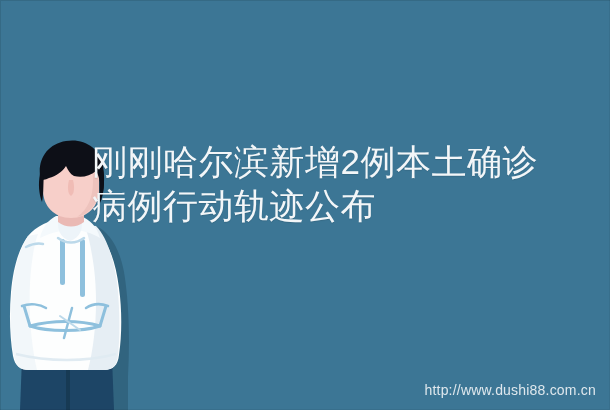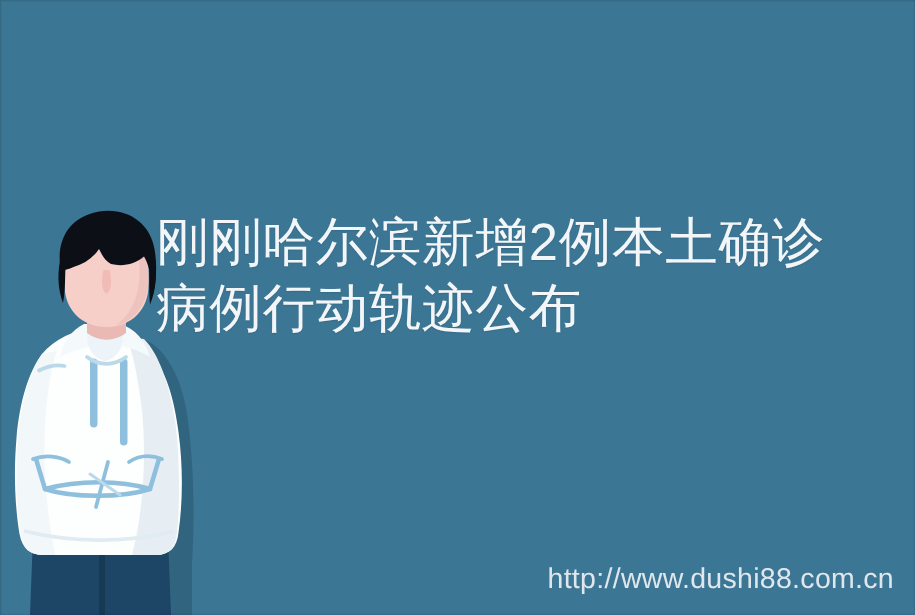--- a/index.html
+++ b/index.html
@@ -21,41 +21,41 @@
     inset: 0;
     box-shadow: inset 1px 1px 0 rgba(0,0,0,0.10),
                 inset -1px -1px 0 rgba(0,0,0,0.06);
     pointer-events: none;
     z-index: 40;
   }
 
   
   #headline {
     position: absolute;
-    left: 104px;
+    left: 92px;
     top: 140px;
     width: 478px;
     color: #f3f6f8;
     font-size: 35px;
     line-height: 44px;
     letter-spacing: 0.5px;
     font-weight: 400;
     white-space: normal;
     word-break: break-all;
     z-index: 30;
     text-shadow: 0 1px 1px rgba(0,0,0,0.10);
   }
 
   
   #watermark {
     position: absolute;
     right: 14px;
     bottom: 12px;
     color: #e8eef2;
-    font-size: 19px;
+    font-size: 14px;
     letter-spacing: 0.2px;
     z-index: 30;
     opacity: 0.95;
   }
 
   
   #illustration {
     position: absolute;
     left: 0px;
     top: 140px;

